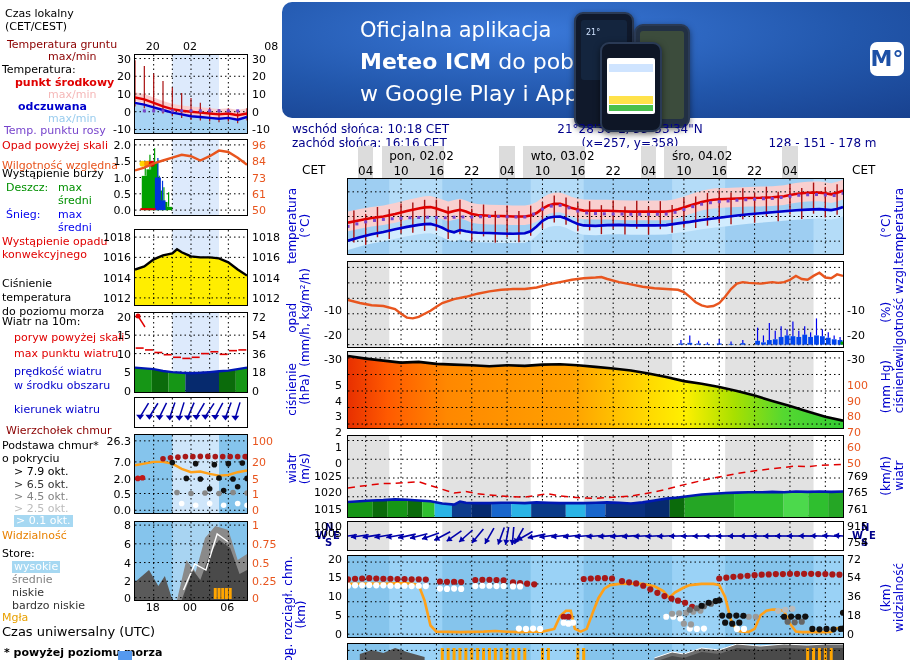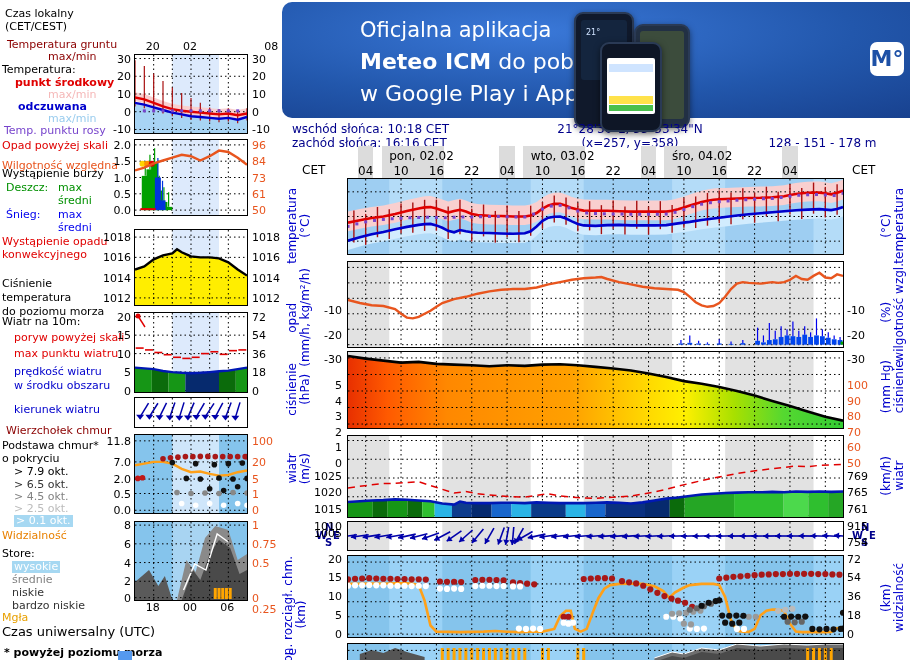--- a/index.html
+++ b/index.html
@@ -359,21 +359,21 @@
           <circle cx="112" cy="58.019" r="2.8" fill="#888"></circle>
           <circle cx="46.66666666666667" cy="68.562" r="2.8" fill="#fff"></circle>
           <circle cx="60.666666666666664" cy="70.239" r="2.8" fill="#fff"></circle>
           <circle cx="74.66666666666666" cy="68.562" r="2.8" fill="#fff"></circle>
           <circle cx="88.66666666666666" cy="70.239" r="2.8" fill="#fff"></circle>
           <circle cx="102.66666666666666" cy="68.562" r="2.8" fill="#fff"></circle>
           <circle cx="112" cy="70.239" r="2.8" fill="#fff"></circle>
           <circle cx="2.8" cy="43.383599999999994" r="2.8" fill="#c01818"></circle>
           <circle cx="7.466666666666667" cy="42.6972" r="2.8" fill="#c01818"></circle>
         </svg>
-        <span class="minitick tr" style="left: 97px; top: 435.85px;">11.8</span>
+        <span class="minitick tr" style="left: 97px; top: 435.85px;">26.3</span>
         <span class="minitick ora" style="left: 252px; top: 435.85px;">100</span>
         <span class="minitick tr" style="left: 97px; top: 456.91px;">7.0</span>
         <span class="minitick ora" style="left: 252px; top: 456.91px;">20</span>
         <span class="minitick tr" style="left: 97px; top: 474.07px;">2.0</span>
         <span class="minitick ora" style="left: 252px; top: 474.07px;">5</span>
         <span class="minitick tr" style="left: 97px; top: 488.5px;">0.5</span>
         <span class="minitick ora" style="left: 252px; top: 488.5px;">1</span>
         <span class="minitick tr" style="left: 97px; top: 505.27px;">0.0</span>
         <span class="minitick ora" style="left: 252px; top: 505.27px;">0</span>
         <svg width="112" height="78" viewBox="0 0 112 78" class="minisvg" style="left: 135px; top: 522px;">
@@ -399,21 +399,21 @@
           <line x1="91.46666666666668" x2="91.46666666666668" y1="66" y2="77" stroke="#ffa500" stroke-width="3"></line>
           <line x1="95.2" x2="95.2" y1="66" y2="77" stroke="#ffa500" stroke-width="3"></line>
         </svg>
         <span class="minitick tr" style="left: 97px; top: 520.12px;">8</span>
         <span class="minitick ora" style="left: 252px; top: 520.12px;">1</span>
         <span class="minitick tr" style="left: 97px; top: 538.84px;">6</span>
         <span class="minitick ora" style="left: 252px; top: 538.84px;">0.75</span>
         <span class="minitick tr" style="left: 97px; top: 557.56px;">4</span>
         <span class="minitick ora" style="left: 252px; top: 557.56px;">0.5</span>
         <span class="minitick tr" style="left: 97px; top: 576.28px;">2</span>
-        <span class="minitick ora" style="left: 252px; top: 576.28px; margin-top: 28px;">0.25</span>
+        <span class="minitick ora" style="left: 252px; top: 576.28px;">0.25</span>
         <span class="minitick tr" style="left: 97px; top: 592.66px;">0</span>
         <span class="minitick ora" style="left: 252px; top: 592.66px;">0</span>
       </div>
 </div>
 
 <div id="banner">
   <div class="t1">Oficjalna aplikacja</div>
   <div class="t2"><b>Meteo ICM</b><span> do pobrania</span></div>
   <div class="t3">w Google Play i App Store</div>
   <div class="phone" style="left:292px;top:10px;width:56px;height:112px">

